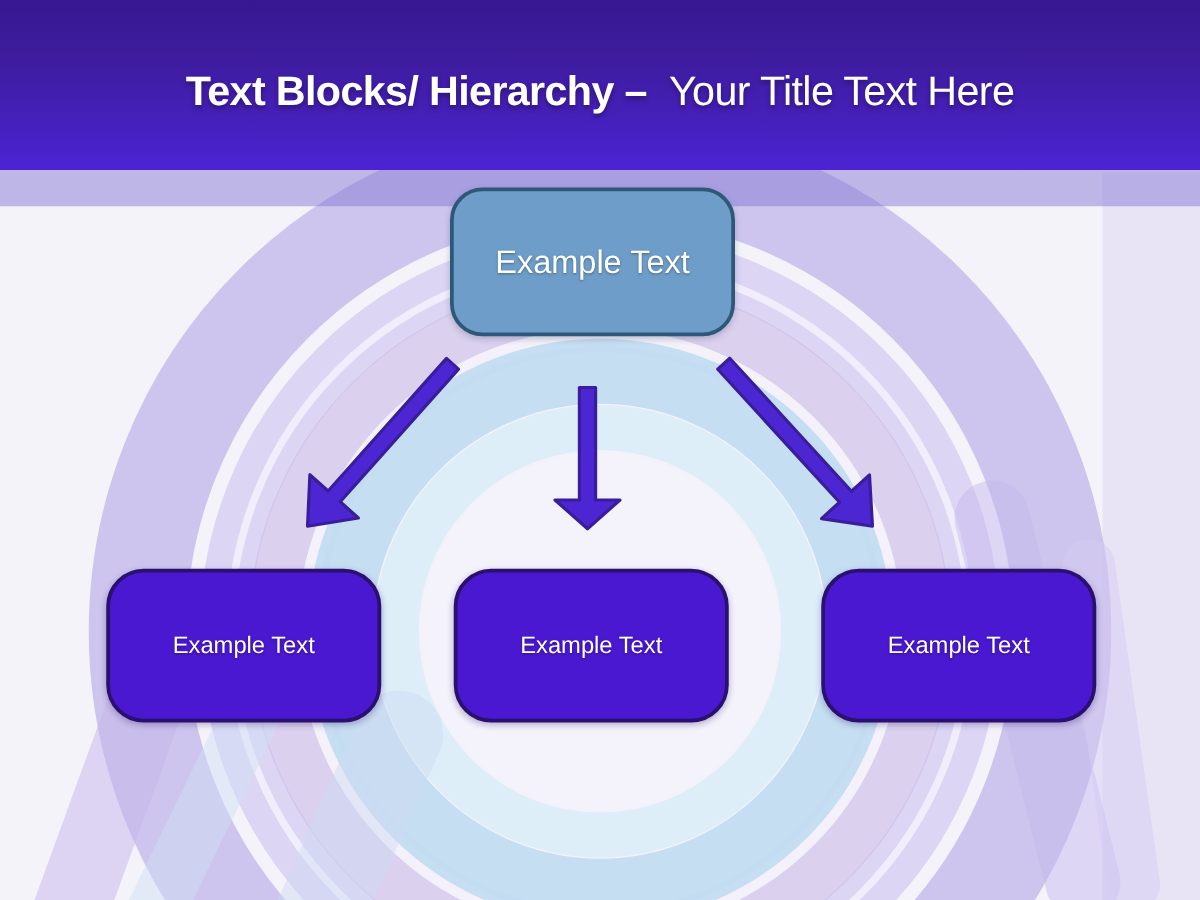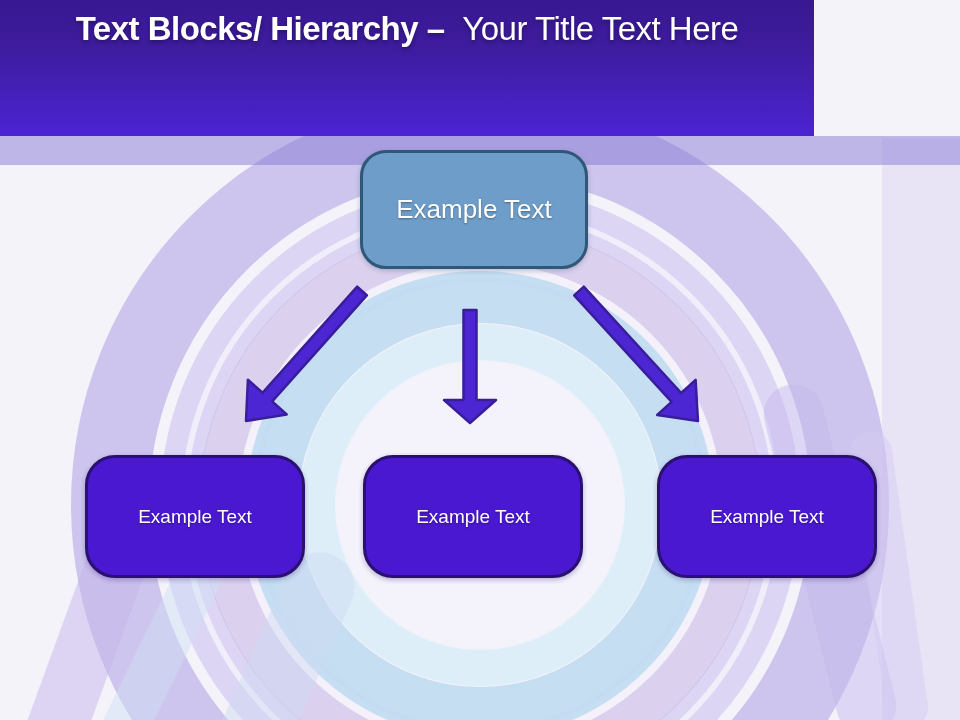--- a/index.html
+++ b/index.html
@@ -10,23 +10,23 @@
   }
   
   .bg{position:absolute;left:0;top:0;width:960px;height:720px;z-index:1;}
   
   .strip{
     position:absolute;left:0;top:136px;width:960px;height:29px;
     background:rgba(134,122,212,0.5);z-index:2;
   }
   
   .titlebar{
-    position:absolute;left:0;top:0;width:814px;height:136px;z-index:3;
+    position:absolute;left:0;top:0;width:960px;height:136px;z-index:3;
     background:linear-gradient(180deg,#381891 0%,#3e1c9e 35%,#4c23d4 100%);
-    display:flex;align-items:flex-start;justify-content:center;
+    display:flex;align-items:center;justify-content:center;
   }
   .titlebar h1{
     margin:0;padding-top:10px;
     font-size:33px;letter-spacing:-0.5px;color:#ffffff;
     text-shadow:0 2px 4px rgba(0,0,0,0.35);
     font-weight:400;white-space:nowrap;
   }
   .t-bold{font-weight:700;}
   .t-reg{font-weight:400;margin-left:9px;}
   

